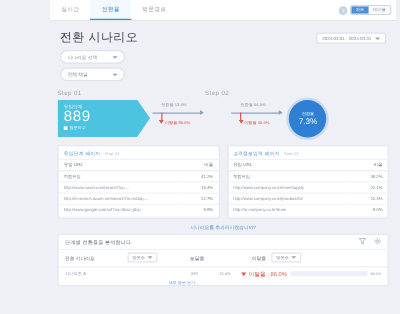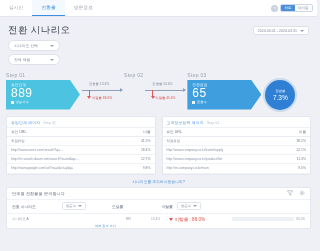--- a/index.html
+++ b/index.html
@@ -2,21 +2,21 @@
 <html lang="ko"><head>
 <meta charset="utf-8">
 <style>
   * { box-sizing: border-box; margin: 0; padding: 0; }
   html, body {
     width: 317px; height: 251px;
     font-family: "Liberation Sans", "DejaVu Sans", sans-serif;
     background: #eef0f5;
     overflow: hidden;
   }
-  .app { width: 317px; height: 251px; position: relative; background: #eef0f5; }
+  .app { width: 317px; height: 251px; position: relative; background: #eef0f5; padding-left: 40px; }
 
   
   .topbar {
     height: 17px; background: #ffffff; position: relative;
     display: flex; align-items: stretch;
     border-bottom: 1px solid #e2e5ec;
   }
   .tabs { display: flex; align-items: stretch; }
   .tab {
     padding: 0 9px; display: flex; align-items: center; justify-content: center;
@@ -249,31 +249,20 @@
       <div class="step-label">Step 02</div>
     </div>
 
     <div class="connector">
       <div class="conn-top">전환율 54.6%</div>
       <div class="conn-line"></div>
       <div class="conn-drop"></div>
       <div class="conn-bot">이탈율 45.4%</div>
     </div>
 
-    <div class="step-block">
-      <div class="step-label">Step 03</div>
-      <div class="chev c3">
-        <div class="chev-cap">전환완료</div>
-        <div class="chev-num">65</div>
-        <div class="chev-foot">
-          <span class="sq"></span>
-          <span>전환수</span>
-        </div>
-      </div>
-    </div>
 
     <div class="donut">
       <div class="donut-cap">전환율</div>
       <div class="donut-val">7.3%</div>
     </div>
   </div>
 
   <div class="panels">
 
     <div class="panel">

